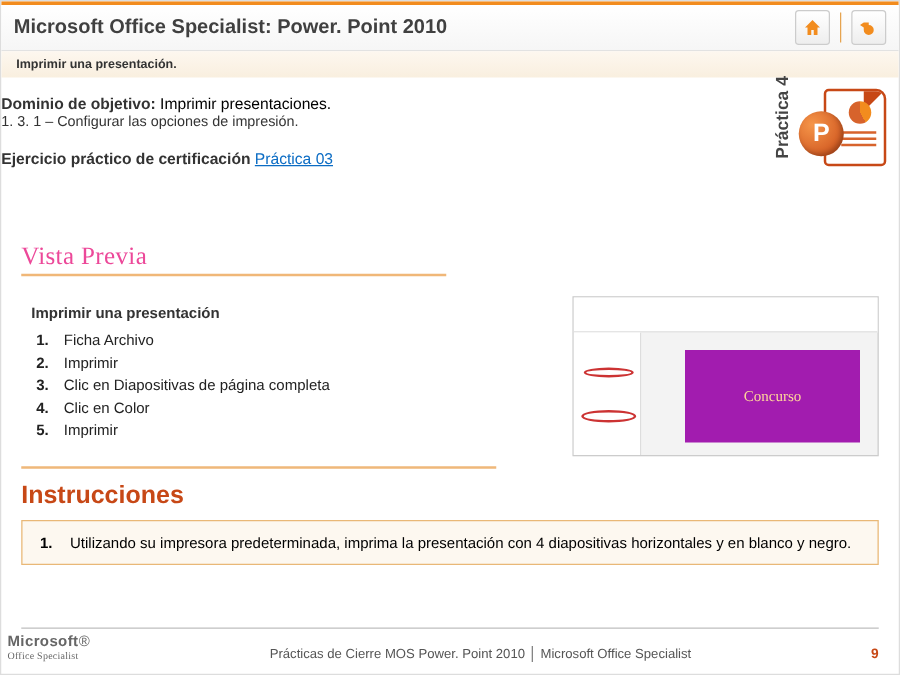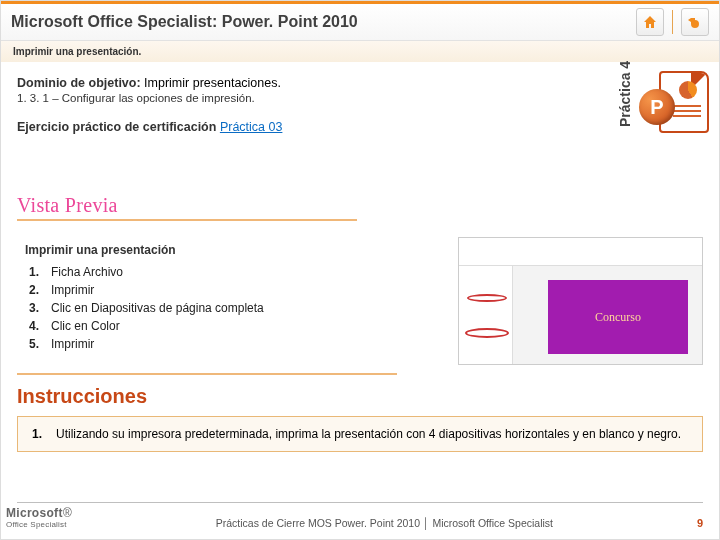--- a/index.html
+++ b/index.html
@@ -6,21 +6,21 @@
   body { width: 720px; height: 540px; font-family: "Segoe UI", Tahoma, sans-serif; background: #fff; position: relative; overflow: hidden; border: 1px solid #ddd; }
   .titlebar { background: linear-gradient(#fff, #f6f6f6); border-top: 3px solid #f28c1e; height: 40px; display: flex; align-items: center; padding: 0 10px; border-bottom: 1px solid #e2e2e2; }
   .titlebar .title { font-weight: 700; font-size: 16px; color: #404040; flex: 1; }
   .titlebar .hdr-icons { display: flex; gap: 6px; align-items: center; }
   .hdr-icon { width: 28px; height: 28px; border: 1px solid #ccc; border-radius: 3px; background: linear-gradient(#fff,#eee); display:flex; align-items:center; justify-content:center; color:#f28c1e; }
   .vsep { width:1px; height:24px; background:#e6a450; margin:0 2px; }
 
   .subtitle-bar { background: linear-gradient(#fdf7ef, #f9efdf); padding: 5px 12px; }
   .subtitle-bar .subtitle { font-weight: 700; font-size: 10px; color: #333; }
 
-  .body-zone { position: relative; padding: 10px 16px 0 16px; height: 130px; }
+  .body-zone { position: relative; padding: 10px 16px 0 0; height: 130px; }
   .domain-line { font-size: 12.5px; margin-top: 4px; }
   .domain-label { font-weight: 700; color:#333; }
   .sub-line { font-size: 11.5px; color:#333; margin-top: 2px; }
   .exercise-line { font-size: 12.5px; font-weight: 700; color:#333; margin-top: 16px; }
   .link { color:#0b6cc4; text-decoration: underline; font-weight:400; }
 
   .right-block { position:absolute; right:10px; top:66px; width:90px; height:120px; }
   .vertical-label { position:absolute; left:-2px; top:60px; transform: rotate(-90deg); transform-origin:left top; font-weight:700; font-size:14px; color:#444; white-space:nowrap; }
   .ppt-logo { position:absolute; right:0; top:4px; width:70px; height:70px; }
   .ppt-logo .sheet { position:absolute; right:0; top:0; width:50px; height:62px; background:#fff; border:2px solid #c74816; border-radius:4px 8px 4px 4px; }
@@ -49,21 +49,21 @@
 
   .instr-head { margin: 10px 16px 0 16px; font-size: 20px; font-weight:700; color:#c74816; }
   .instr-box { margin: 8px 16px 0 16px; border:1px solid #e9b877; background:#fdf8f0; padding:10px 14px; font-size:12px; display:flex; gap:14px; }
   .instr-box .ix { font-weight:700; }
 
   .divider { position:absolute; left:16px; right:16px; bottom:36px; height:1px; background:#bfbfbf; }
   .footer { position:absolute; bottom:10px; left:5px; right:16px; display:flex; align-items:flex-end; font-size:10.5px; color:#555; }
   .footer .ms-logo { display:flex; flex-direction:column; align-items:flex-start; color:#666; }
   .footer .ms-logo .brand { font-size:12px; font-weight:400; font-style:italic; letter-spacing:0.3px; }
   .footer .ms-logo .brand b { font-weight:700; font-style:normal; }
-  .footer .ms-logo .prog { font-size:8px; letter-spacing:0.2px; }
+  .footer .ms-logo .prog { font-size:8px; letter-spacing:0.2px;font-family:Liberation Serif, serif; }
   .footer .center { flex:1; text-align:center; }
   .footer .pg { color:#c74816; font-weight:700; font-size:11px; }
 </style>
 </head>
 <body>
 
 <div class="titlebar">
   <div class="title">Microsoft Office Specialist: Power. Point 2010</div>
   <div class="hdr-icons">
     <div class="hdr-icon">

